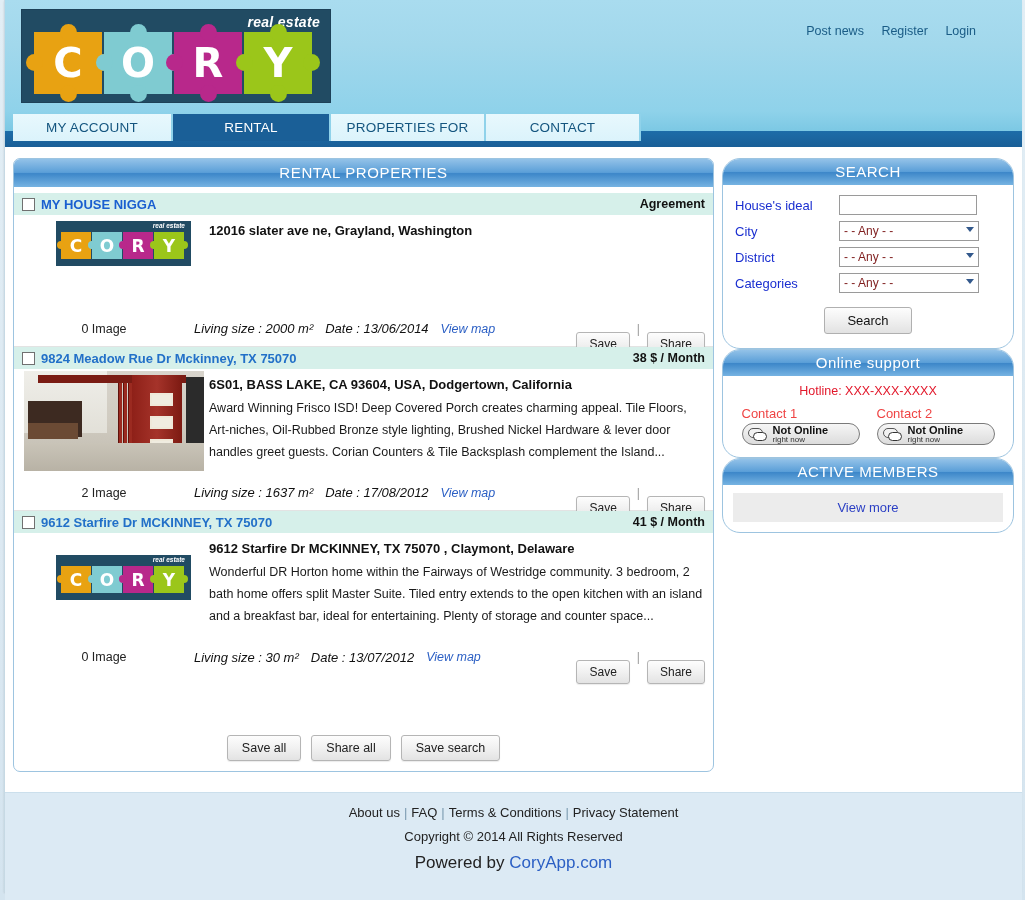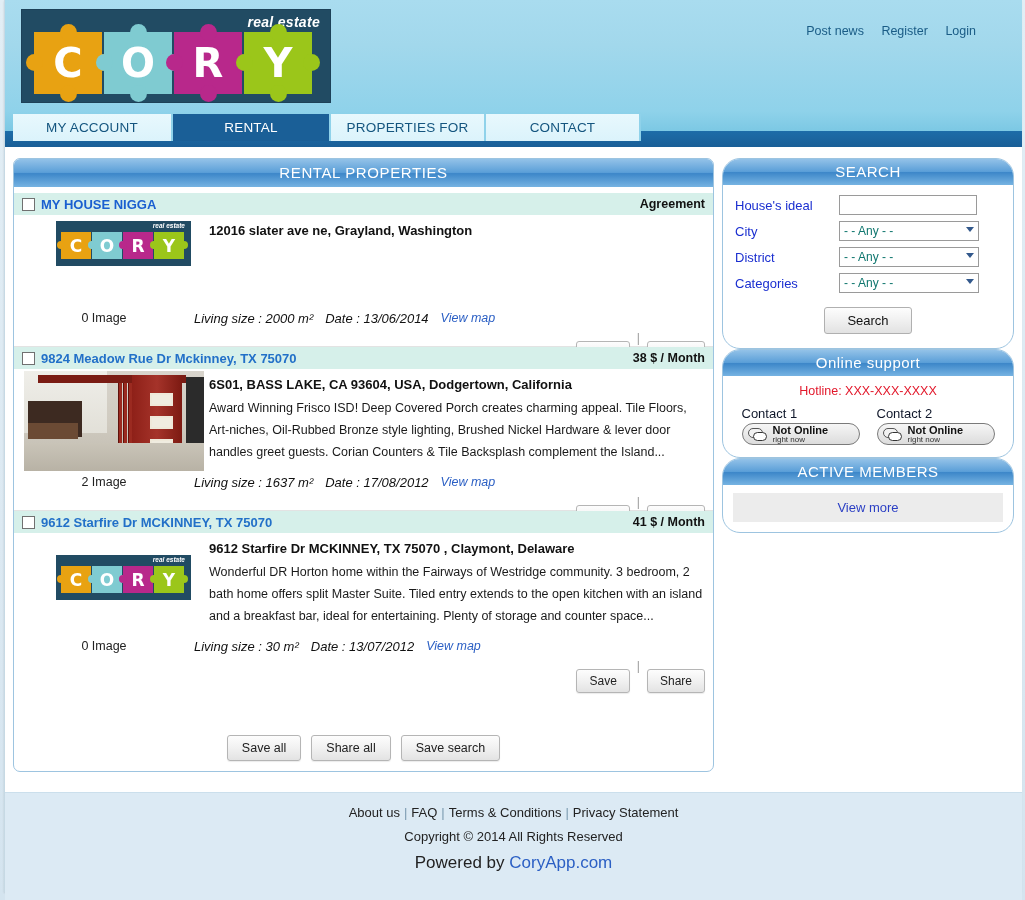--- a/index.html
+++ b/index.html
@@ -247,21 +247,21 @@
     font-size: 13px; font-weight: bold; color: #111;
     margin: 1px 0 3px 0; line-height: 18px;
   }
   .l-desc {
     font-size: 12.5px; color: #1a1a1a; line-height: 22px;
   }
 
   .l-meta {
     position: relative;
     height: 36px;
-    display: flex; align-items: flex-start;
+    display: flex; align-items: center;
     padding: 0 8px 0 0;
     border-bottom: 1px solid #e3e3e3;
   }
   .m-img {
     font-size: 12.5px; color: #222; width: 180px; text-align: center;
   }
   .m-info { font-size: 13px; font-style: italic; color: #111; }
   .m-map {
     font-size: 12.5px; font-style: italic; color: #2b5fc4;
     text-decoration: none; margin-left: 12px;
@@ -309,21 +309,21 @@
   }
   .sinput {
     width: 138px; height: 20px;
     border: 1px solid #9a9a9a; background: #fff;
     font-size: 12px; padding: 0 3px;
     font-family: "Liberation Sans", sans-serif;
   }
   .sselect {
     width: 140px; height: 20px;
     border: 1px solid #9a9a9a; background: #fff;
-    font-size: 12px; color: #0f766e;
+    font-size: 12px; color: #7f1d1d;
     position: relative;
     display: flex; align-items: center; padding-left: 4px;
   }
   .sselect .arrow {
     position: absolute; right: 4px; top: 5px;
     width: 0; height: 0;
     border-left: 4px solid transparent;
     border-right: 4px solid transparent;
     border-top: 5px solid #33598c;
   }
@@ -334,21 +334,21 @@
     border: 1px solid #b0b0b0; border-radius: 3px;
     color: #111; cursor: pointer;
     font-family: "Liberation Sans", sans-serif;
   }
   .hotline {
     text-align: center; font-size: 12.5px; color: #e2182b;
     margin: 2px 0 8px 0;
   }
   .contacts { display: flex; justify-content: space-around; }
   .contact { text-align: left; }
-  .contact-name { font-size: 13px; color: #0f172a; margin-bottom: 2px; }
+  .contact-name { font-size: 13px; color: #ef4444; margin-bottom: 2px; }
   .status-pill {
     width: 118px; height: 22px;
     border: 1px solid #7a7a7a; border-radius: 11px;
     background: linear-gradient(180deg,#f6f6f6 0%, #dcdcdc 100%);
     display: flex; align-items: center; padding-left: 4px;
   }
   .pill-icon {
     width: 22px; height: 15px; flex: none;
     position: relative; margin-right: 4px;
   }

